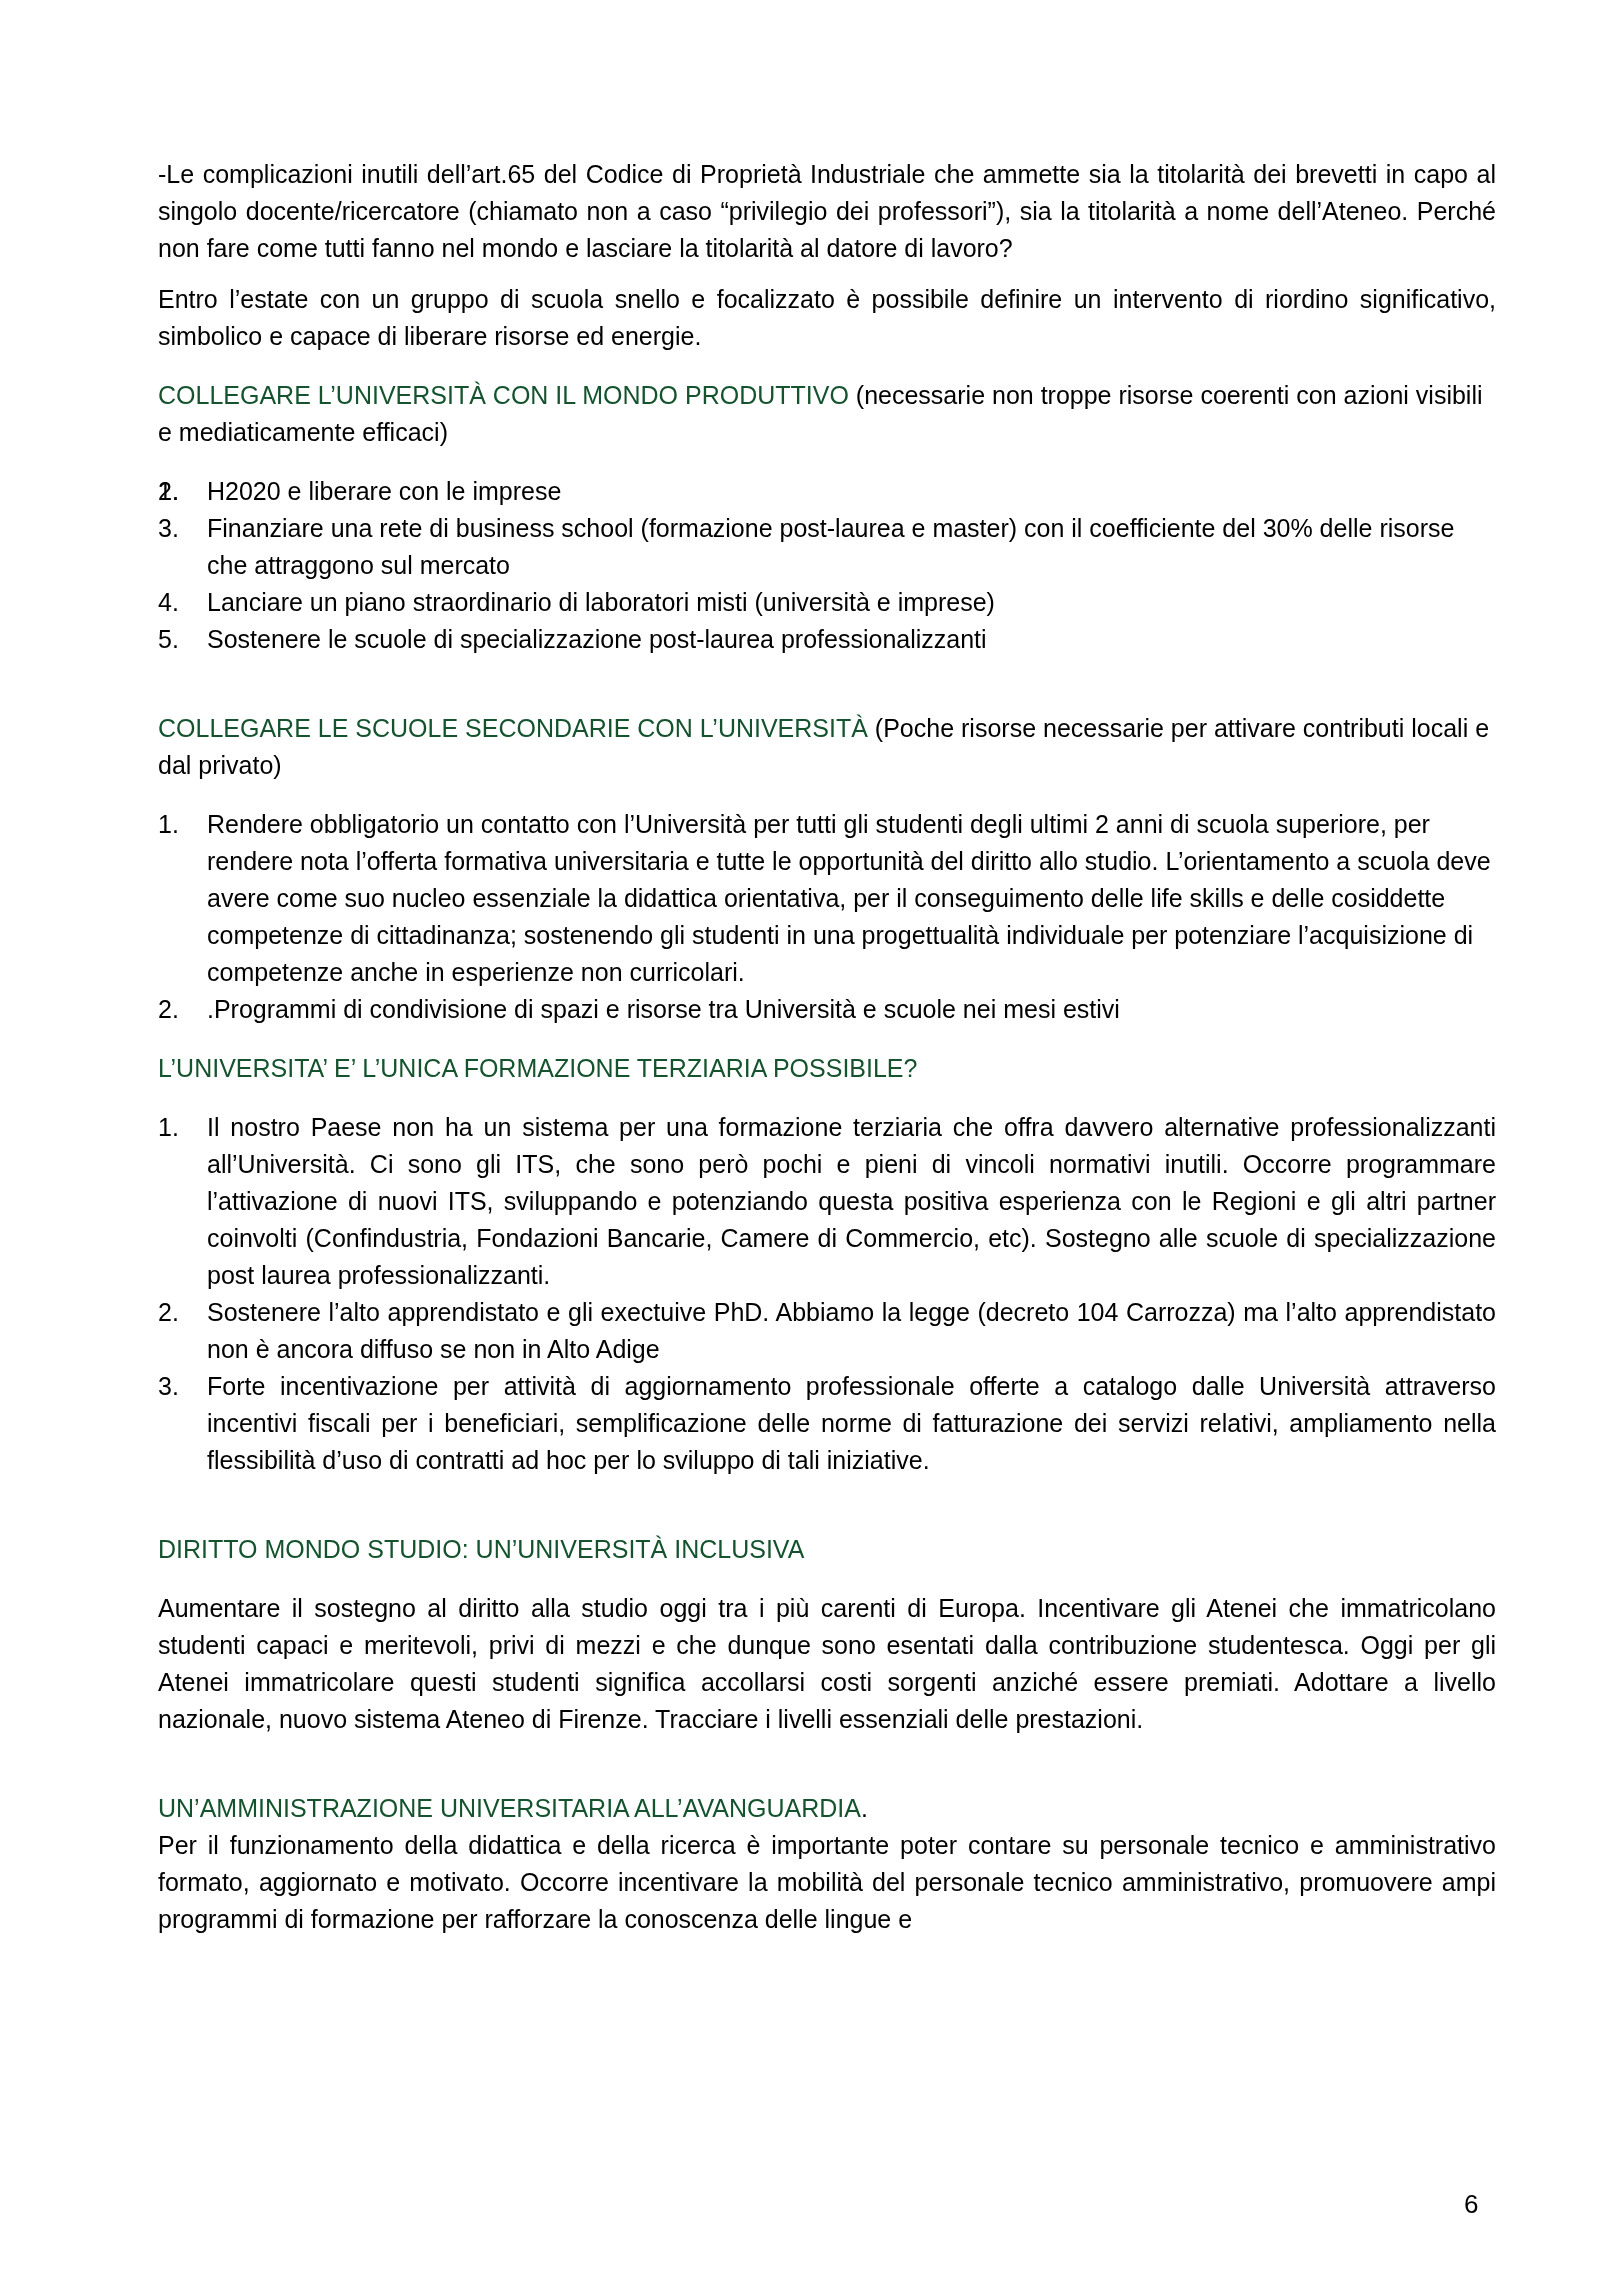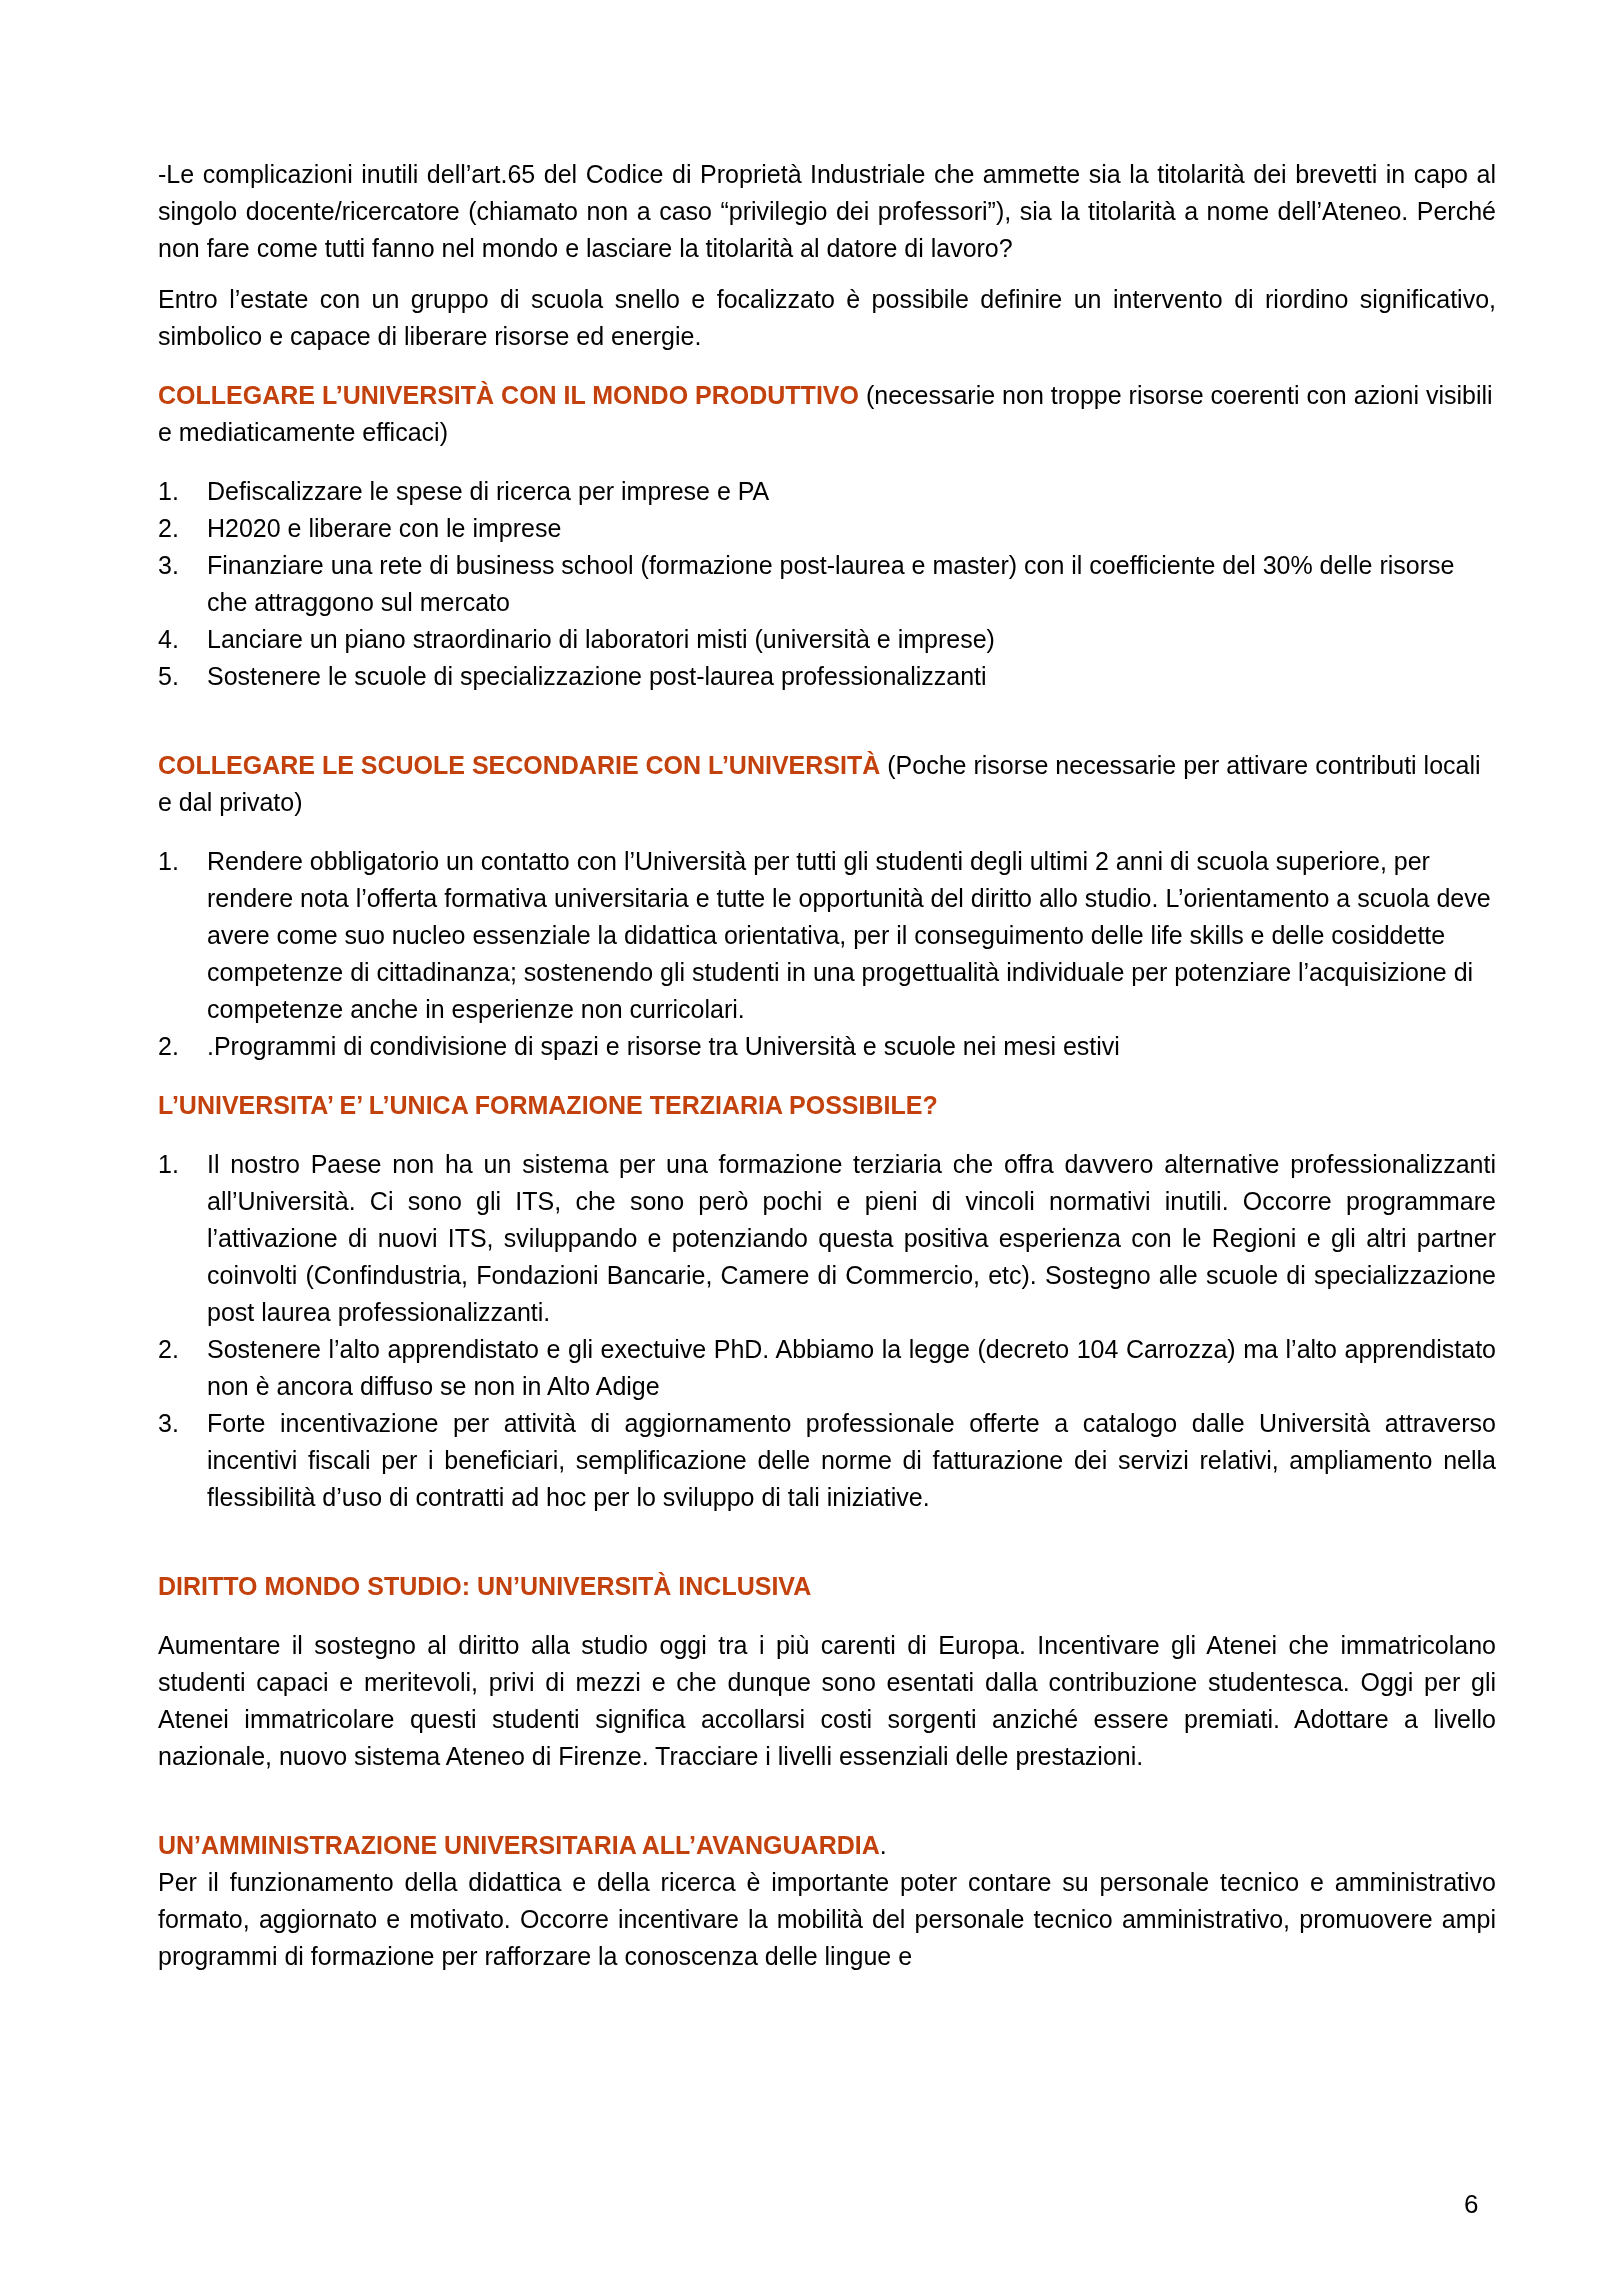--- a/index.html
+++ b/index.html
@@ -7,41 +7,41 @@
   .page {
     position: absolute; left: 158px; top: 156px; width: 1338px;
     font-family: "Liberation Sans", "DejaVu Sans", sans-serif;
     font-size: 25px; line-height: 37px; color: #000000;
   }
   p { margin: 0; }
   .just { text-align: justify; }
   .gap-s { margin-top: 14.4px; }
   .gap-m { margin-top: 22px; }
   .gap-l { margin-top: 52px; }
-  .head { color: #c2410c; font-weight: bold; }
+  .head { color: #14532d; font-weight: normal; }
   ol { margin: 0; padding: 0; list-style: none; }
   ol li { position: relative; padding-left: 49px; }
   ol li .num { position: absolute; left: 0; top: 0; }
   .page-number {
     position: absolute; left: 1464px; top: 2189px;
     font-family: "Liberation Sans", "DejaVu Sans", sans-serif;
     font-size: 26px; color: #000;
   }
 </style>
 </head>
 <body>
 
 <div class="page">
 
   <p class="just">-Le complicazioni inutili dell’art.65 del Codice di Proprietà Industriale che ammette sia la titolarità dei brevetti in capo al singolo docente/ricercatore (chiamato non a caso “privilegio dei professori”), sia la titolarità a nome dell’Ateneo. Perché non fare come tutti fanno nel mondo e lasciare la titolarità al datore di lavoro?</p>
   <p class="just gap-s">Entro l’estate con un gruppo di scuola snello e focalizzato è possibile definire un intervento di riordino significativo, simbolico e capace di liberare risorse ed energie.</p>
 
   <p class="gap-m"><span class="head">COLLEGARE L’UNIVERSITÀ CON IL MONDO PRODUTTIVO</span><span> (necessarie non troppe risorse coerenti con azioni visibili e mediaticamente efficaci)</span></p>
   <ol class="gap-m">
-    <li><span class="num">1.</span><span>Defiscalizzare le spese di ricerca per imprese e PA</span></li>
+    <li><span class="num">1.</span></li>
     <li><span class="num">2.</span><span>H2020 e liberare con le imprese</span></li>
     <li><span class="num">3.</span><span>Finanziare una rete di business school (formazione post-laurea e master) con il coefficiente del 30% delle risorse che attraggono sul mercato</span></li>
     <li><span class="num">4.</span><span>Lanciare un piano straordinario di laboratori misti (università e imprese)</span></li>
     <li><span class="num">5.</span><span>Sostenere le scuole di specializzazione post-laurea professionalizzanti</span></li>
   </ol>
 
   <p class="gap-l"><span class="head">COLLEGARE LE SCUOLE SECONDARIE CON L’UNIVERSITÀ</span><span> (Poche risorse necessarie per attivare contributi locali e dal privato)</span></p>
   <ol class="gap-m">
     <li><span class="num">1.</span><span>Rendere obbligatorio un contatto con l’Università per tutti gli studenti degli ultimi 2 anni di scuola superiore, per rendere nota l’offerta formativa universitaria e tutte le opportunità del diritto allo studio. L’orientamento a scuola deve avere come suo nucleo essenziale la didattica orientativa, per il conseguimento delle life skills e delle cosiddette competenze di cittadinanza; sostenendo gli studenti in una progettualità individuale per potenziare l’acquisizione di competenze anche in esperienze non curricolari.</span></li>
     <li><span class="num">2.</span><span>.Programmi di condivisione di spazi e risorse tra Università e scuole nei mesi estivi</span></li>

